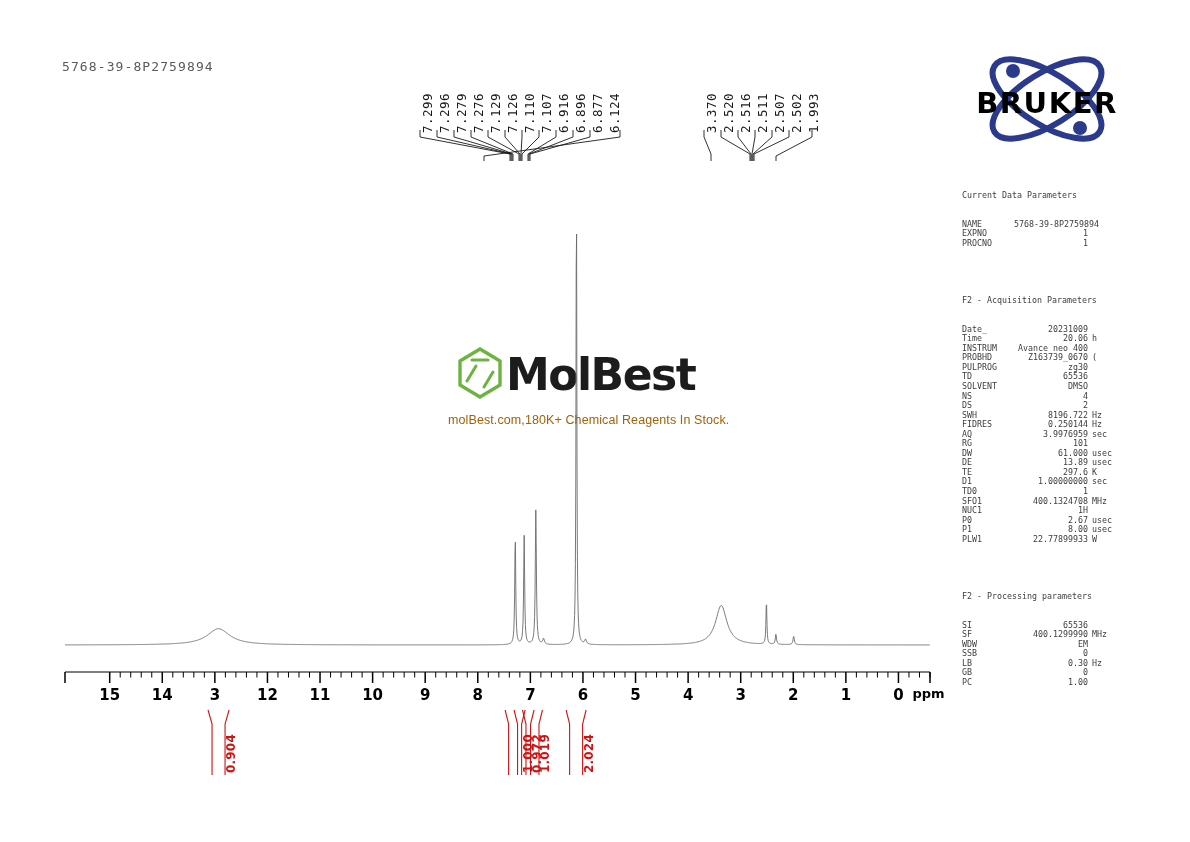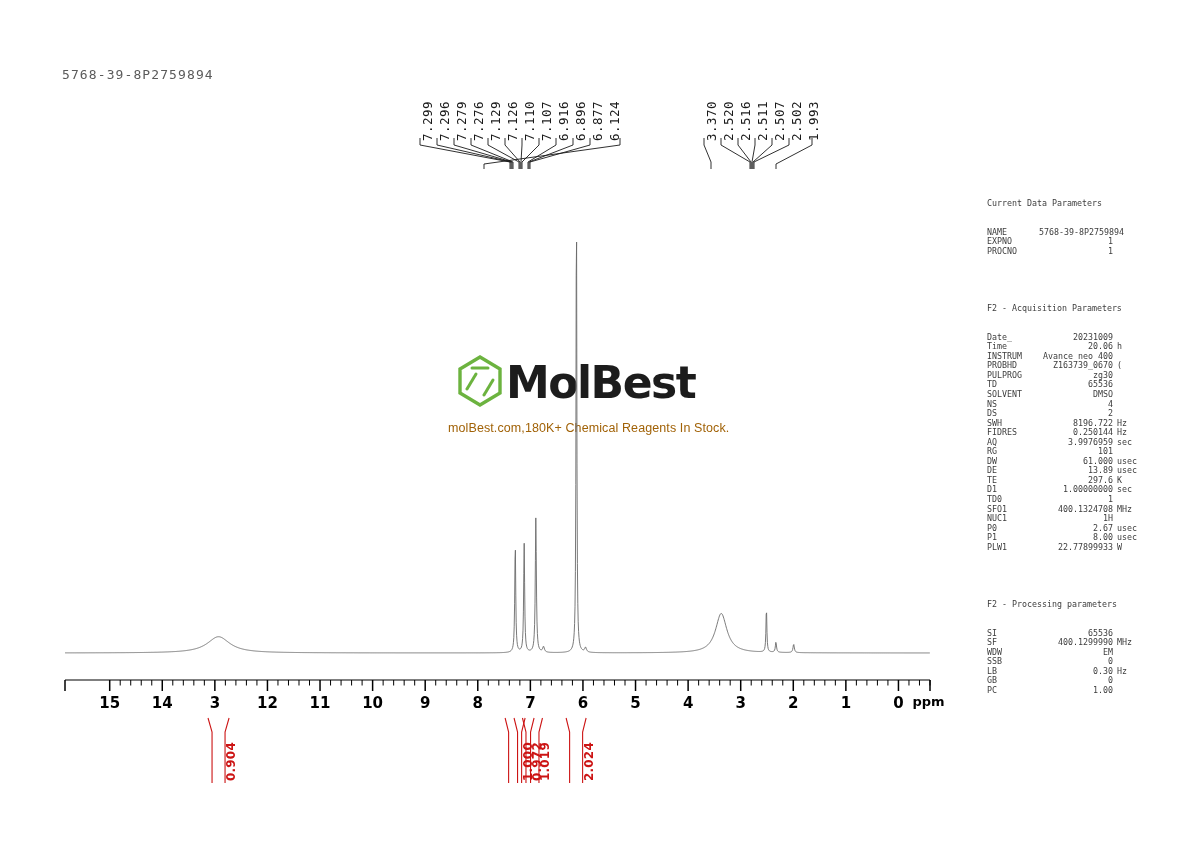--- a/index.html
+++ b/index.html
@@ -9,21 +9,21 @@
   }
   body {
     width: 1190px;
     height: 842px;
     position: relative;
     font-family: "DejaVu Sans Mono", monospace;
     overflow: hidden;
   }
   #root {
     position: absolute;
-    left: 0; top: 8px;
+    left: 0; top: 0;
     width: 1190px;
     height: 596px;
     border-radius: 16px;
   }
   .abs { position: absolute; }
 
   
   #spectrum-title {
     left: 62px;
     top: 59px;
@@ -49,21 +49,20 @@
   
   #param-table {
     left: 962px;
     top: 172px;
     width: 160px;
     font-family: "DejaVu Sans Mono", monospace;
     font-size: 8.3px;
     line-height: 9.55px;
     color: #3c3c3c;
     white-space: pre;
-    margin-left: 25px;
   }
   .param-head { color: #3c3c3c; }
   .param-row { display: flex; }
   .param-key { width: 52px; flex: none; }
   .param-val { flex: 1; text-align: right; white-space: pre; }
   .param-unit { width: 30px; flex: none; text-align: left; padding-left: 4px; }
   .param-gap { height: 9.5px; }
   .param-free { white-space: pre; }
 
   
@@ -114,20 +113,31 @@
   }
   svg { display: block; overflow: visible; }
 </style>
 </head>
 <body>
 
 <div id="root">
 
   <div class="abs" id="spectrum-title">5768-39-8P2759894</div>
 
+  <div class="abs" id="bruker-logo">
+    <svg width="165" height="95" viewBox="0 0 165 95">
+      <g fill="none" stroke="#2c3a8c" stroke-width="6">
+        <ellipse cx="82" cy="47" rx="62" ry="26" transform="rotate(32 82 47)"></ellipse>
+        <ellipse cx="82" cy="47" rx="62" ry="26" transform="rotate(-32 82 47)"></ellipse>
+      </g>
+      <circle cx="48" cy="19" r="7" fill="#2c3a8c"></circle>
+      <circle cx="115" cy="76" r="7" fill="#2c3a8c"></circle>
+      <text x="82" y="61" text-anchor="middle" font-family="DejaVu Sans, sans-serif" font-size="29" font-weight="bold" letter-spacing="1.5" fill="#000000">BRUKER</text>
+    </svg>
+  </div>
 
   <div class="abs" style="left:415px; top:58px; width:225px; height:90px;"></div>
 
   <div class="abs" style="left:60px; top:128px; width:880px; height:35px;">
     <svg width="880" height="35" viewBox="0 0 880 35">
       <g stroke="#1a1a1a" stroke-width="0.9" fill="none">
 
         <path d="M360,2 L360,9 L450,26 L450,33"></path>
         <path d="M377,2 L377,9 L451,26 L451,33"></path>
         <path d="M394,2 L394,9 L452,26 L452,33"></path>

